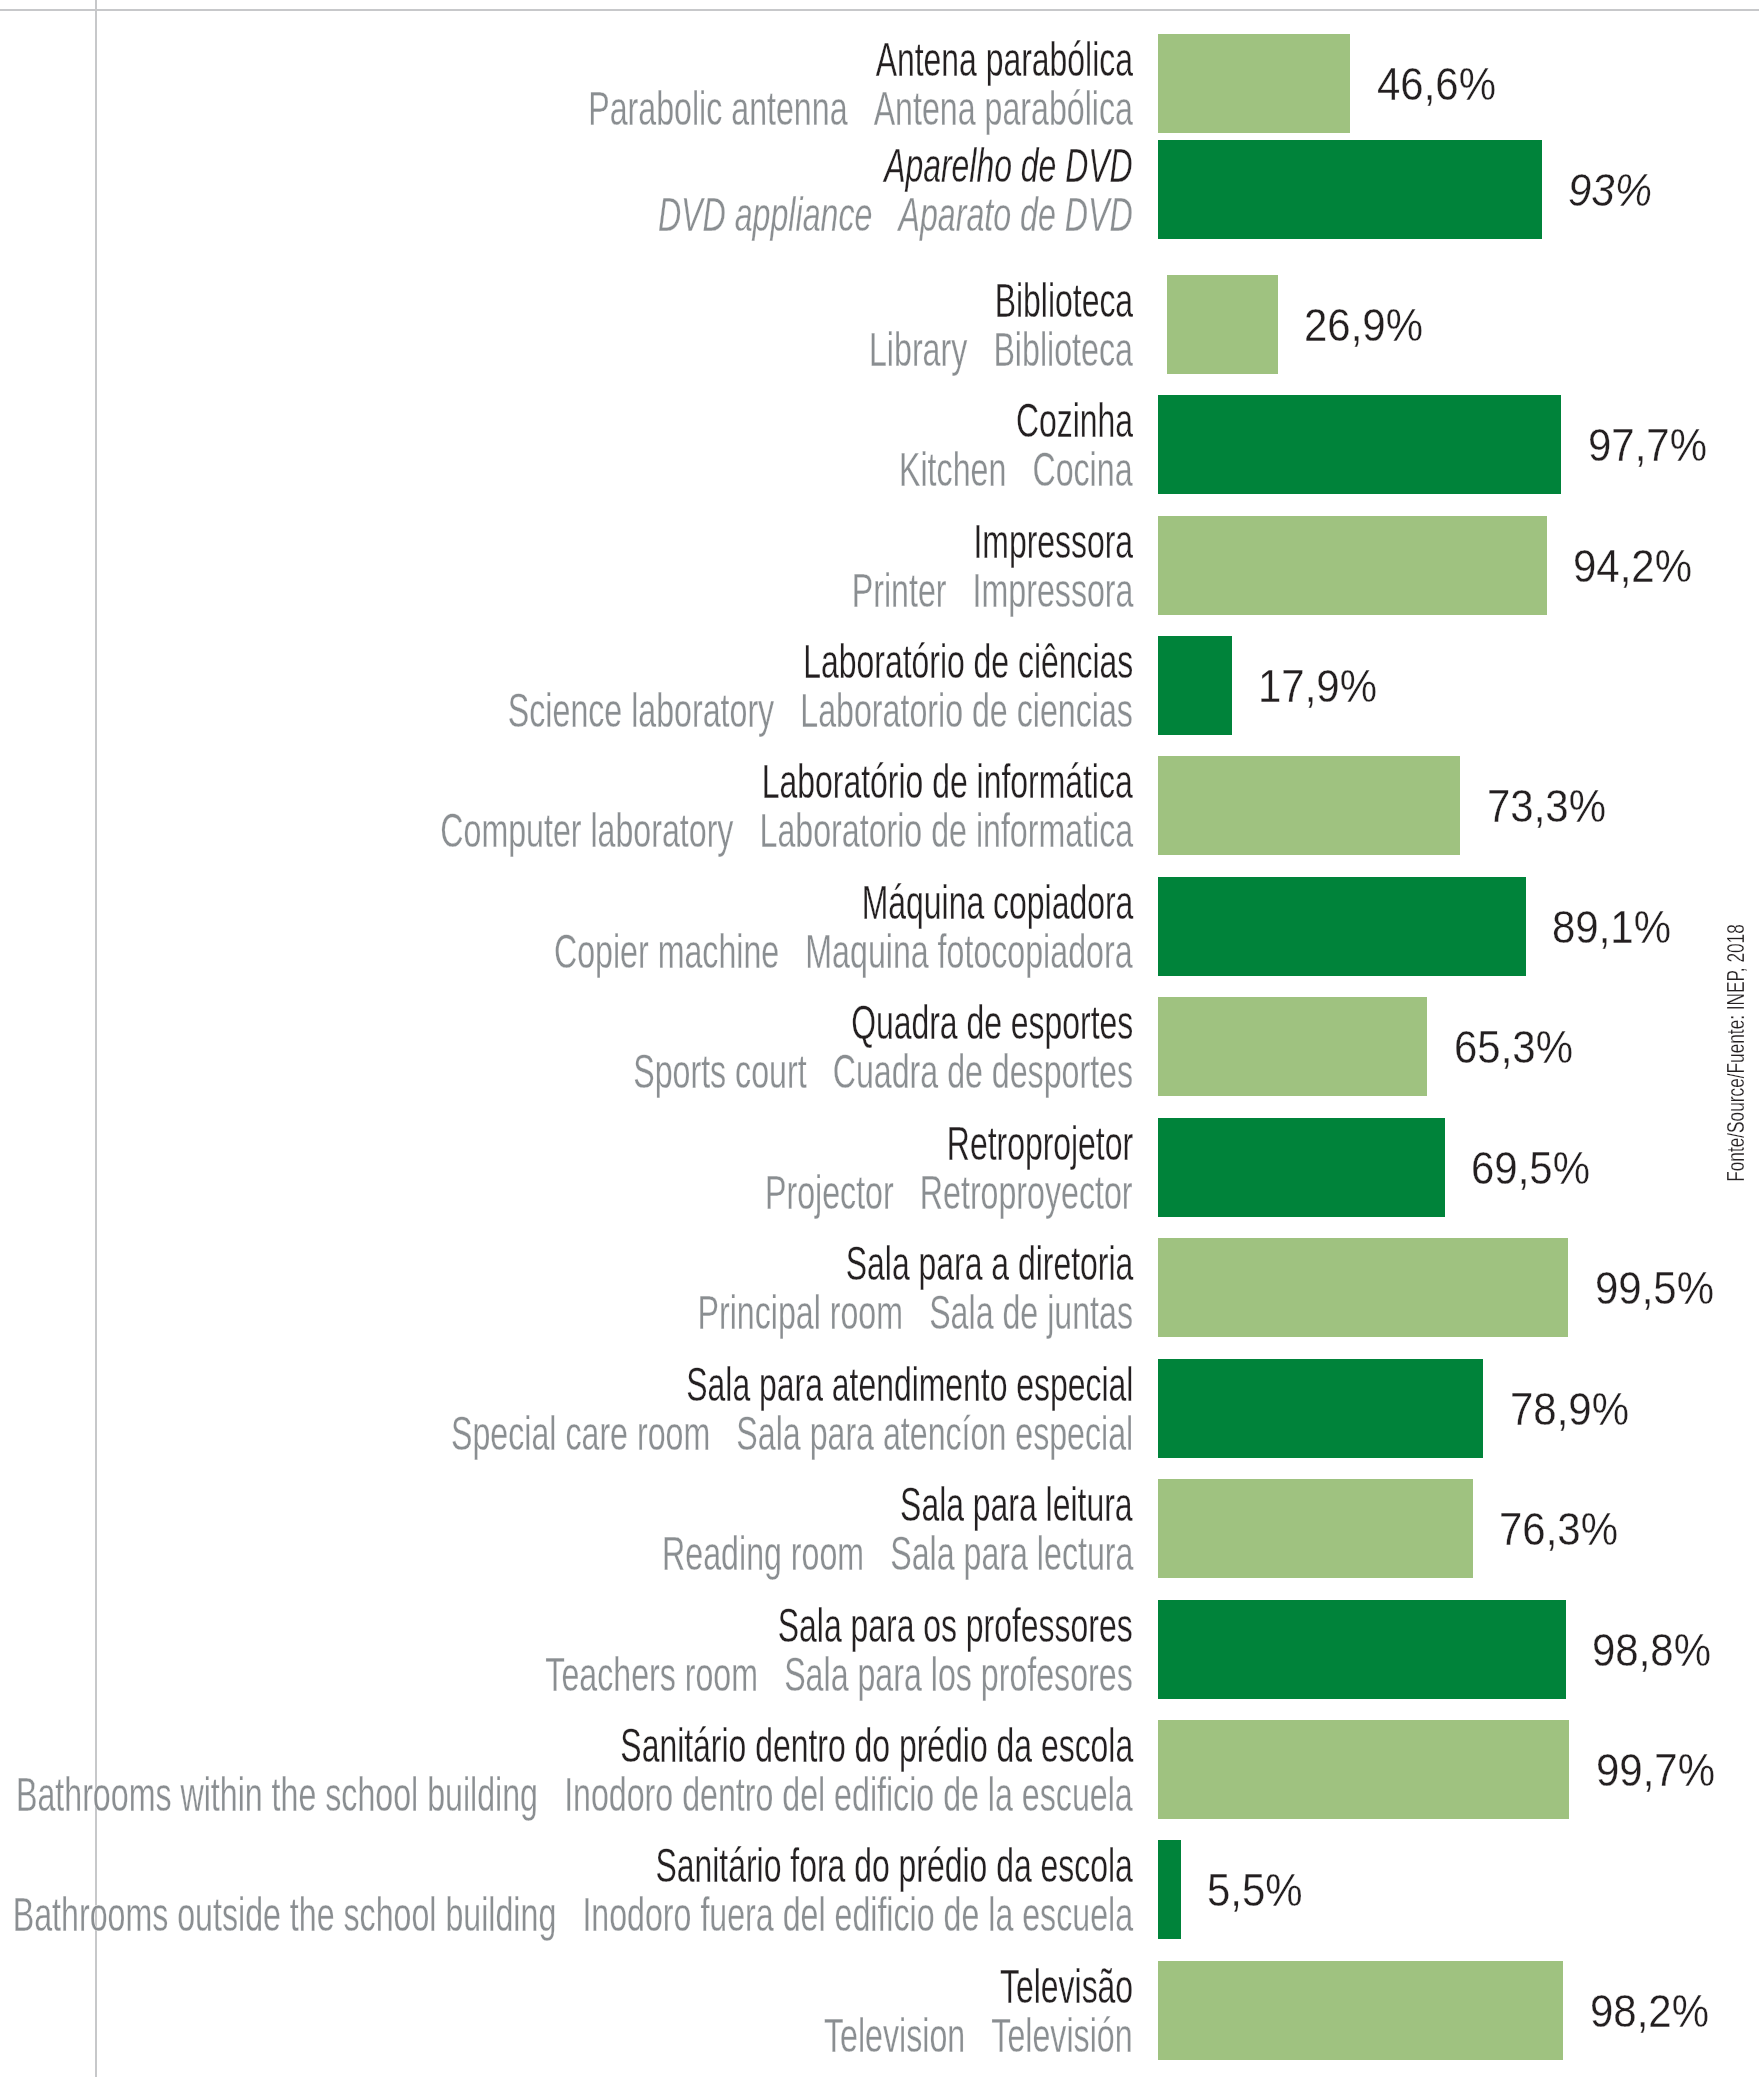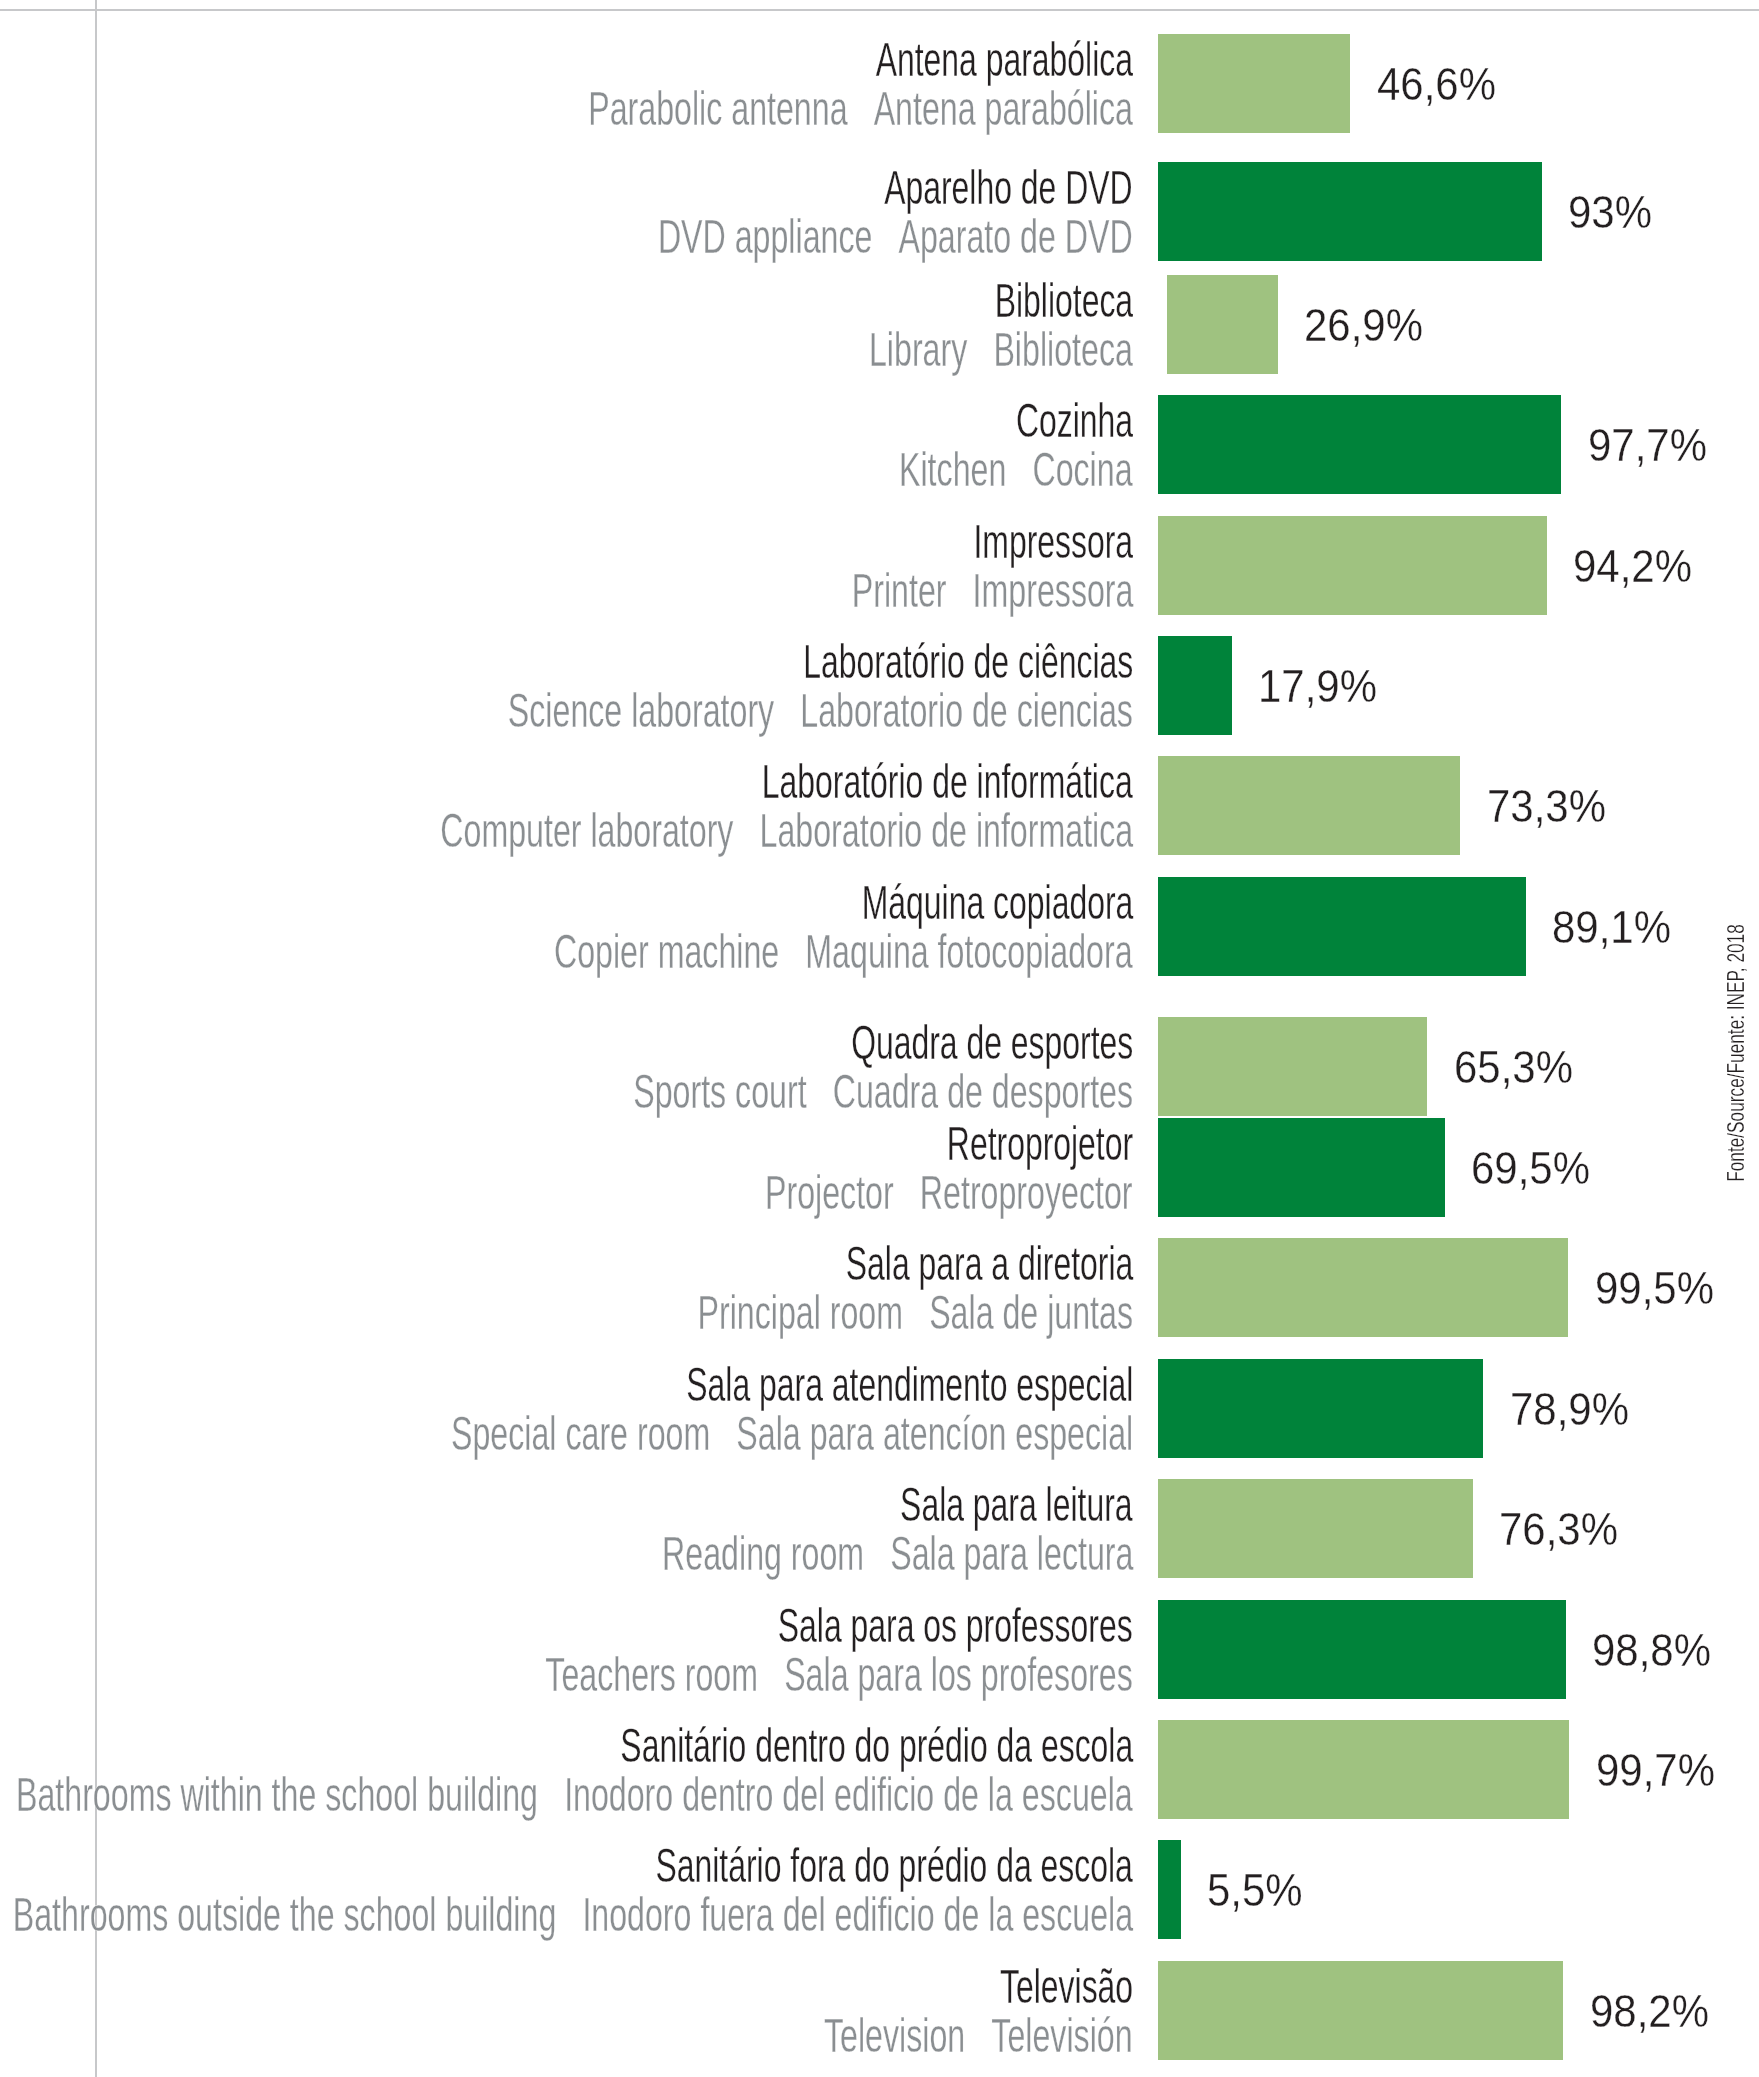--- a/index.html
+++ b/index.html
@@ -28,21 +28,21 @@
  <div id="rule-top" style="top: 8.7px; width: 1759px;"></div>
  <div id="rule-left" style="left: 95px; height: 2078px;"></div>
   <div class="row" style="top: 34px; height: 99px;">
    <div class="labels">
     <div class="line l1"><span class="sq lbl-pt">Antena parabólica</span></div>
     <div class="line l2"><span class="sq lbl-sub"><span class="lbl-en">Parabolic antenna</span><span class="sep"></span><span class="lbl-es">Antena parabólica</span></span></div>
    </div>
    <div class="bar" style="left: 1158px; width: 192px; background: rgb(159, 194, 128);"></div>
    <div class="val" style="left: 1377px;">46,6%</div>
   </div>
-  <div class="row" style="top: 162px; height: 99px;">
+  <div class="row" style="top: 140px; height: 99px; font-style: italic;">
    <div class="labels">
     <div class="line l1"><span class="sq lbl-pt">Aparelho de DVD</span></div>
     <div class="line l2"><span class="sq lbl-sub"><span class="lbl-en">DVD appliance</span><span class="sep"></span><span class="lbl-es">Aparato de DVD</span></span></div>
    </div>
    <div class="bar" style="left: 1158px; width: 384px; background: rgb(0, 131, 58);"></div>
    <div class="val" style="left: 1568px;">93%</div>
   </div>
   <div class="row" style="top: 275px; height: 99px; margin-left: 9px;">
    <div class="labels">
     <div class="line l1"><span class="sq lbl-pt">Biblioteca</span></div>
@@ -84,21 +84,21 @@
    <div class="val" style="left: 1487px;">73,3%</div>
   </div>
   <div class="row" style="top: 877px; height: 99px;">
    <div class="labels">
     <div class="line l1"><span class="sq lbl-pt">Máquina copiadora</span></div>
     <div class="line l2"><span class="sq lbl-sub"><span class="lbl-en">Copier machine</span><span class="sep"></span><span class="lbl-es">Maquina fotocopiadora</span></span></div>
    </div>
    <div class="bar" style="left: 1158px; width: 368px; background: rgb(0, 131, 58);"></div>
    <div class="val" style="left: 1552px;">89,1%</div>
   </div>
-  <div class="row" style="top: 997px; height: 99px; margin-top: 20px;">
+  <div class="row" style="top: 997px; height: 99px;">
    <div class="labels">
     <div class="line l1"><span class="sq lbl-pt">Quadra de esportes</span></div>
     <div class="line l2"><span class="sq lbl-sub"><span class="lbl-en">Sports court</span><span class="sep"></span><span class="lbl-es">Cuadra de desportes</span></span></div>
    </div>
    <div class="bar" style="left: 1158px; width: 269px; background: rgb(159, 194, 128);"></div>
    <div class="val" style="left: 1454px;">65,3%</div>
   </div>
   <div class="row" style="top: 1118px; height: 99px;">
    <div class="labels">
     <div class="line l1"><span class="sq lbl-pt">Retroprojetor</span></div>

